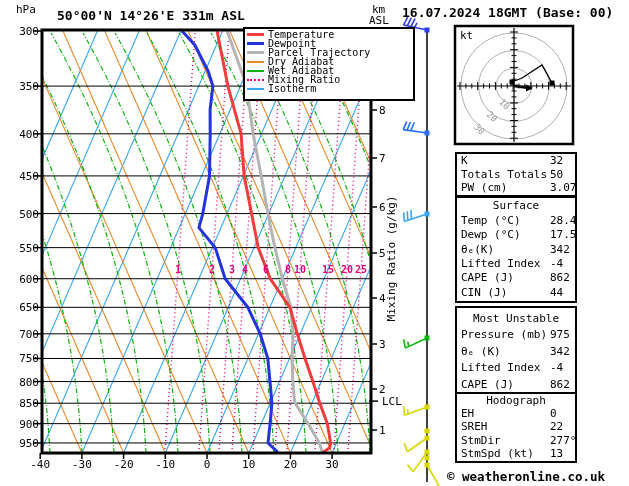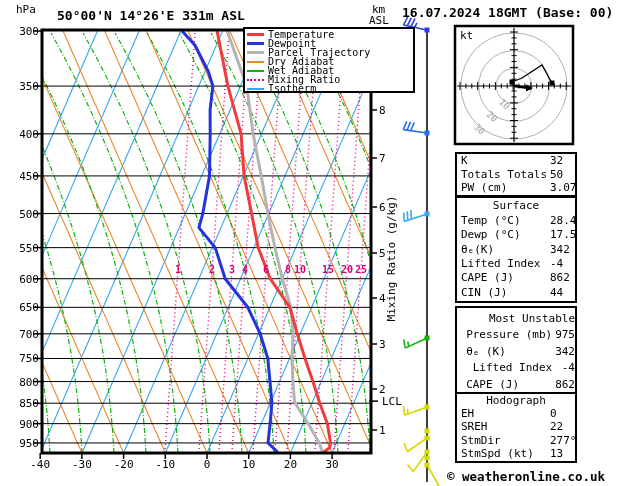--- a/index.html
+++ b/index.html
@@ -3,21 +3,21 @@
 <meta charset="utf-8">
 <style>
   html,body{margin:0;padding:0;background:#fff;}
   .page{position:relative;width:629px;height:486px;background:#fff;overflow:hidden;
         font-family:"DejaVu Sans Mono","Liberation Mono",monospace;color:#000;}
   .abs{position:absolute;white-space:nowrap;}
   #chart-svg{position:absolute;left:0;top:0;z-index:1;}
   .ovl{z-index:2;}
   .hdr{font-weight:bold;font-size:13px;text-align:center;}
   .small{font-size:11px;}
-  .legend{position:absolute;left:243px;top:27px;width:172px;height:66px;background:#fff;
+  .legend{position:absolute;left:243px;top:27px;width:172px;height:74px;background:#fff;
           border:2px solid #000;z-index:2;box-sizing:border-box;padding:1px 0 0 2px;}
   .legend-row{display:flex;align-items:center;height:9px;}
   .legend-swatch{width:17px;margin-right:4px;flex:none;}
   .legend-label{font-size:10px;line-height:9px;}
   .infobox{position:absolute;left:455px;width:122px;border:2px solid #000;background:#fff;
            z-index:2;box-sizing:border-box;display:flex;flex-direction:column;justify-content:space-evenly;}
   .irow{display:flex;justify-content:flex-start;font-size:11px;line-height:12px;padding-left:4px;}
   .irow .lbl{width:89px;flex:none;}
   .irow .val{flex:none;}
   .ihead{text-align:center;font-size:11px;line-height:12px;}
@@ -355,21 +355,21 @@
       </div>
       <div class="irow">
         <span class="lbl">CAPE (J)</span>
         <span class="val">862</span>
       </div>
       <div class="irow">
         <span class="lbl">CIN (J)</span>
         <span class="val">44</span>
       </div>
     </div>
-  <div class="infobox" style="top:306px;height:108px;align-items:flex-end;" id="box-mu">
+  <div class="infobox" style="top:306px;height:108px;" id="box-mu">
       <div class="ihead">Most Unstable</div>
       <div class="irow">
         <span class="lbl">Pressure (mb)</span>
         <span class="val">975</span>
       </div>
       <div class="irow">
         <span class="lbl">θₑ (K)</span>
         <span class="val">342</span>
       </div>
       <div class="irow">

